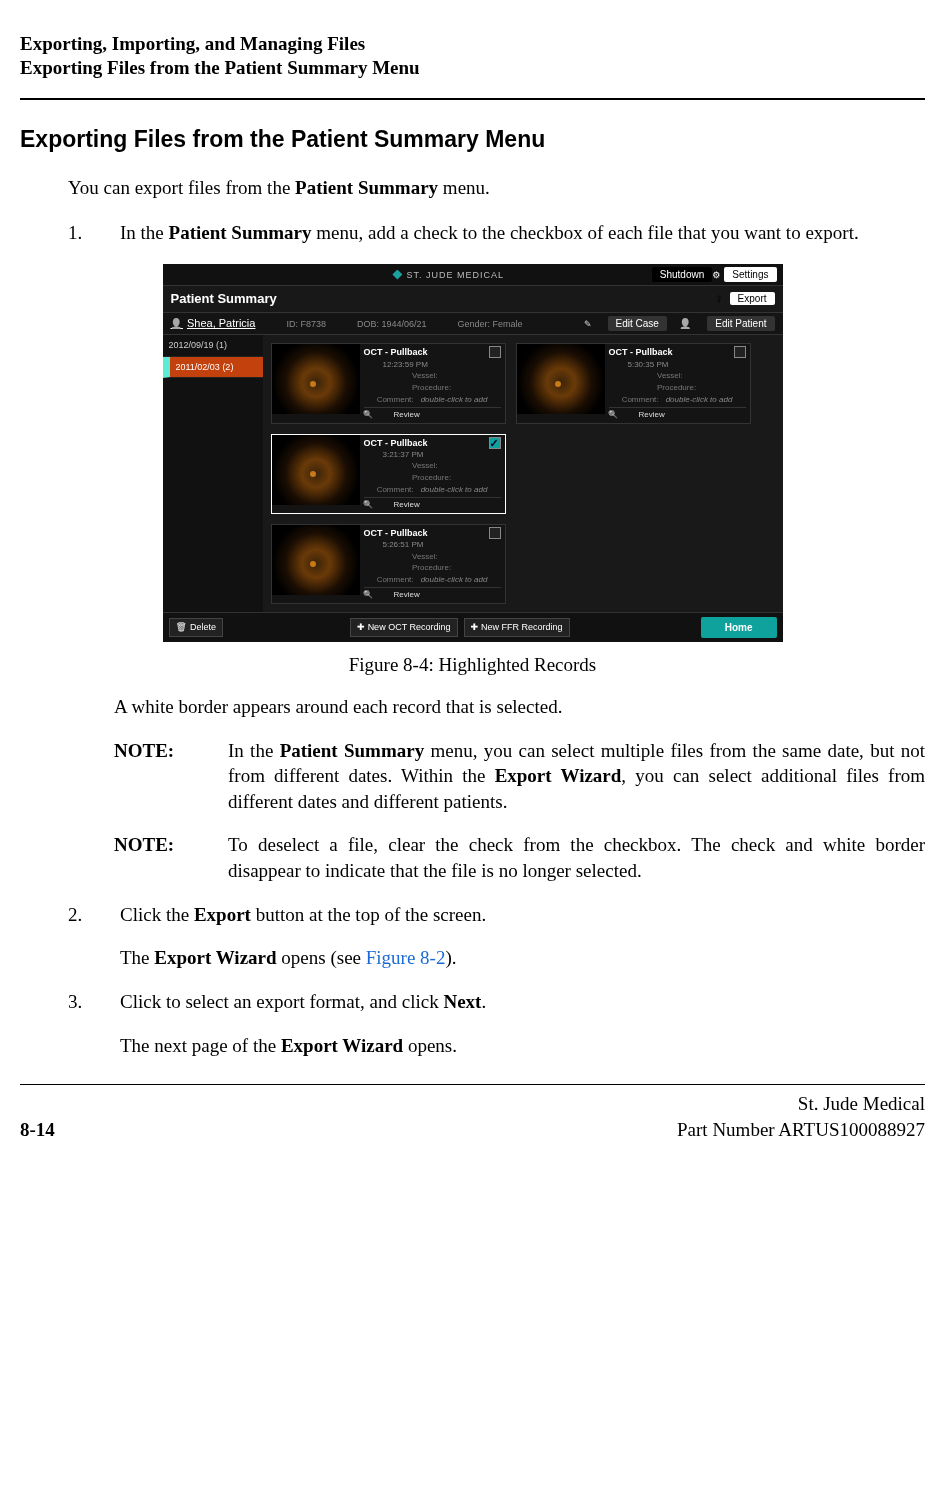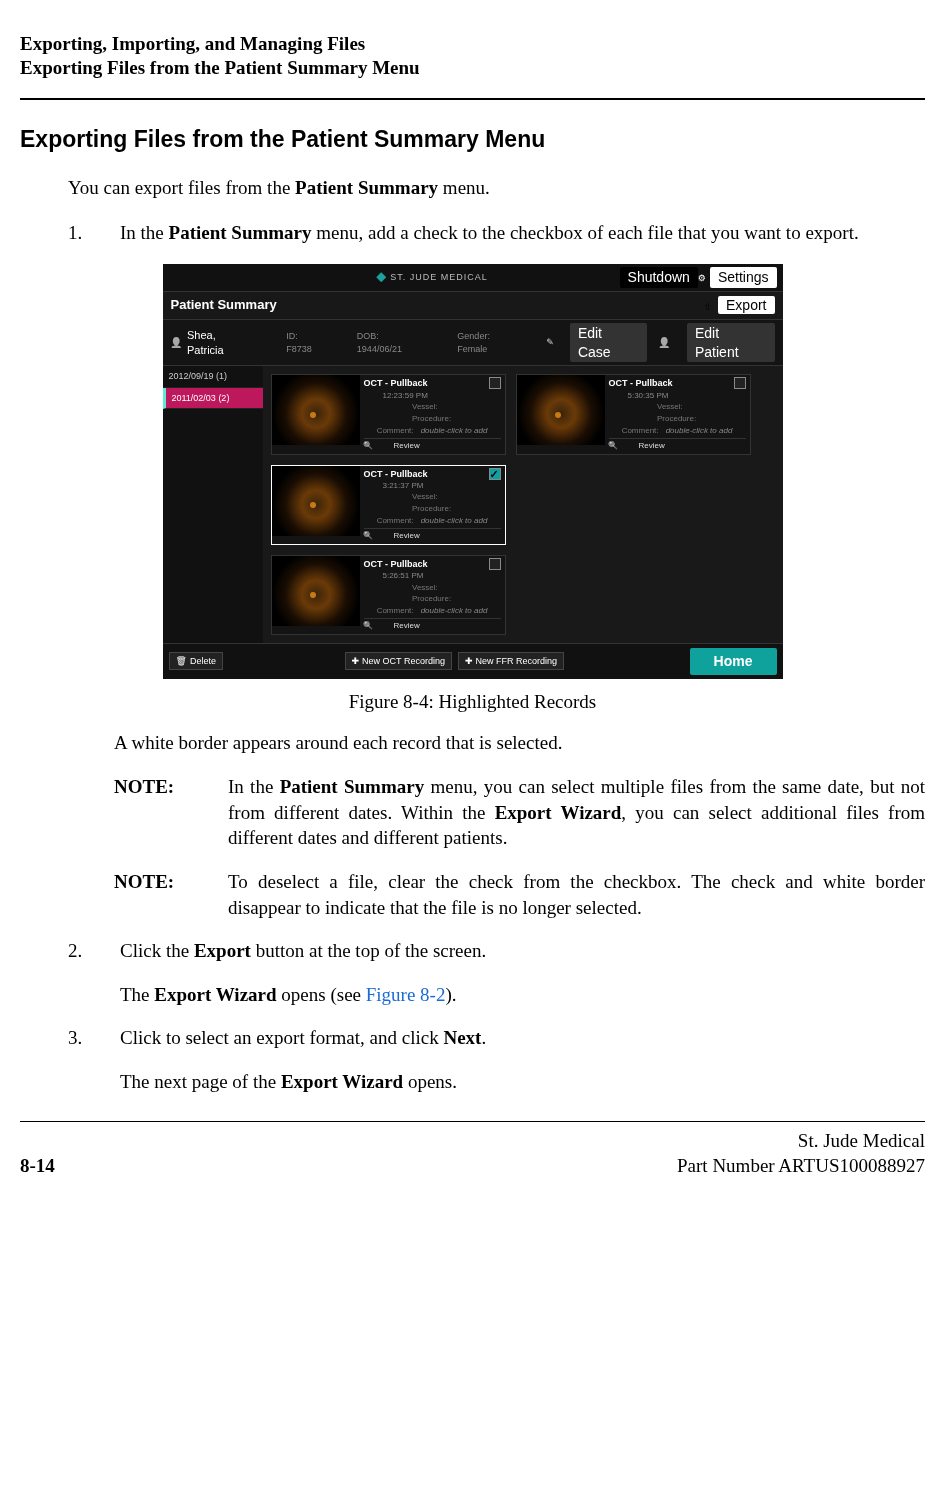--- a/index.html
+++ b/index.html
@@ -68,40 +68,40 @@
   }
   .ss-top .brand {
     flex:1; text-align:center; font-size:9px; letter-spacing:1px; color:#bbb;
     display:flex; align-items:center; justify-content:center; gap:4px;
   }
   .ss-top .brand::before{
     content:""; display:inline-block; width:10px; height:10px; background:#1aa29e;
     clip-path: polygon(50% 0,100% 50%,50% 100%,0 50%);
   }
   .pill {
-    background: #fff; color:#000; padding:1px 8px; border-radius:2px; font-size:14px;
+    background: #fff; color:#000; padding:1px 8px; border-radius:2px; font-size:10px;
     margin-left:4px;
   }
   .pill.dark { background:#000; color:#fff; }
   .pill.teal { background:#0fa29c; color:#fff; font-weight:bold; }
   .ss-bar2 {
     display:flex; justify-content:space-between; align-items:center; padding:4px 8px;
     background:#181818; border-bottom:1px solid #333;
   }
   .ss-bar2 .ptitle { font-weight:bold; font-size:13px; color:#fff; }
   .ss-bar3 {
     display:flex; align-items:center; gap:12px; padding:3px 8px; background:#141414;
     border-bottom:1px solid #333; font-size:9px;
   }
-  .ss-bar3 .pname { color:#fff; font-size:11px; display:flex; align-items:center; gap:4px;}
+  .ss-bar3 .pname { color:#fff; font-size:11px; display:flex; align-items:center; gap:4px;text-decoration:underline;}
   .muted{color:#888;margin-left:19px;}
   .ss-main { display:flex; }
   .ss-side { width:100px; background:#111; }
   .ss-side .srow { padding:4px 6px; font-size:9px; color:#ccc; border-bottom:1px solid #222;}
-  .ss-side .srow.active { background:#be185d; color:#fff; border-left:3px solid #5eead4;}
+  .ss-side .srow.active { background:#c2410c; color:#fff; border-left:7px solid #5eead4;}
   .ss-grid { flex:1; padding:8px; display:flex; flex-wrap:wrap; gap:10px; align-content:flex-start; background:#191919; min-height:270px;}
   .card { display:flex; width:235px; border:1px solid #333; background:#141414; }
   .card.checked { border:1px solid #fff; }
   .thumb {
     width:88px; height:70px; background: radial-gradient(circle at 50% 55%, #3a2309 0%, #6a3a08 24%, #1b0e03 52%, #000 74%);
     position:relative;
   }
   .thumb::after{
     content:""; position:absolute; width:6px; height:6px; background:#c77a16; border-radius:50%;
     left:44%; top:52%;

